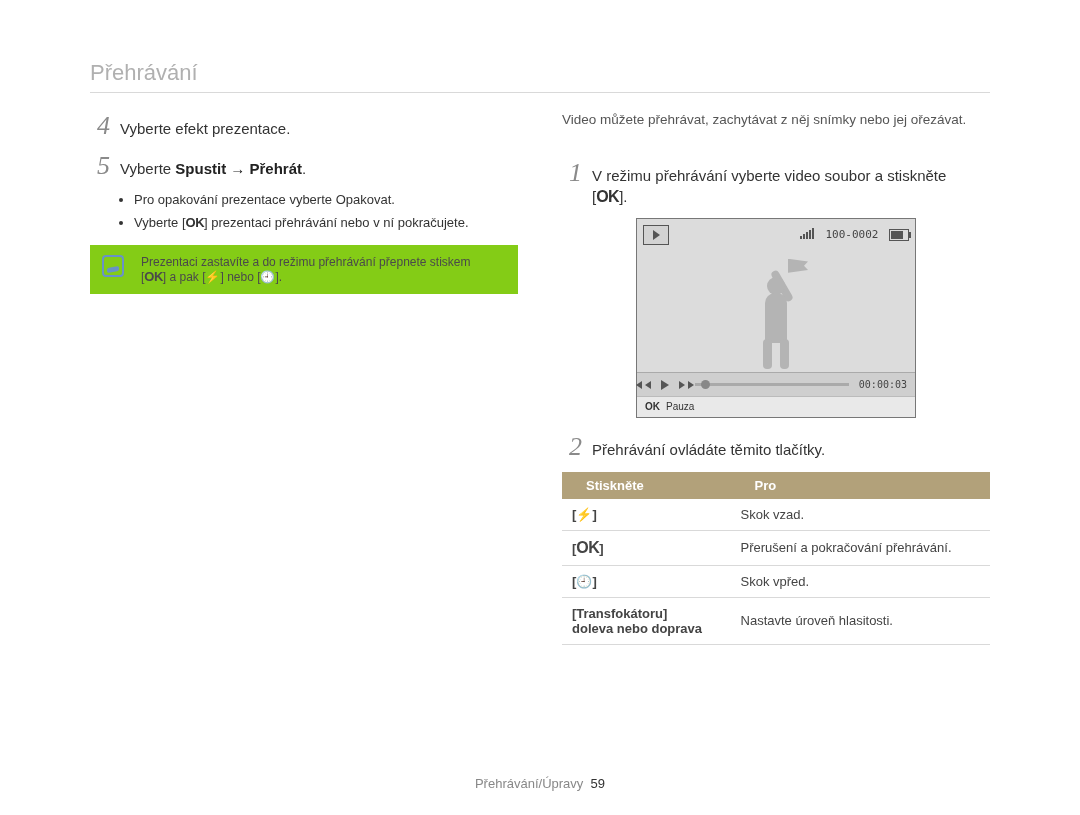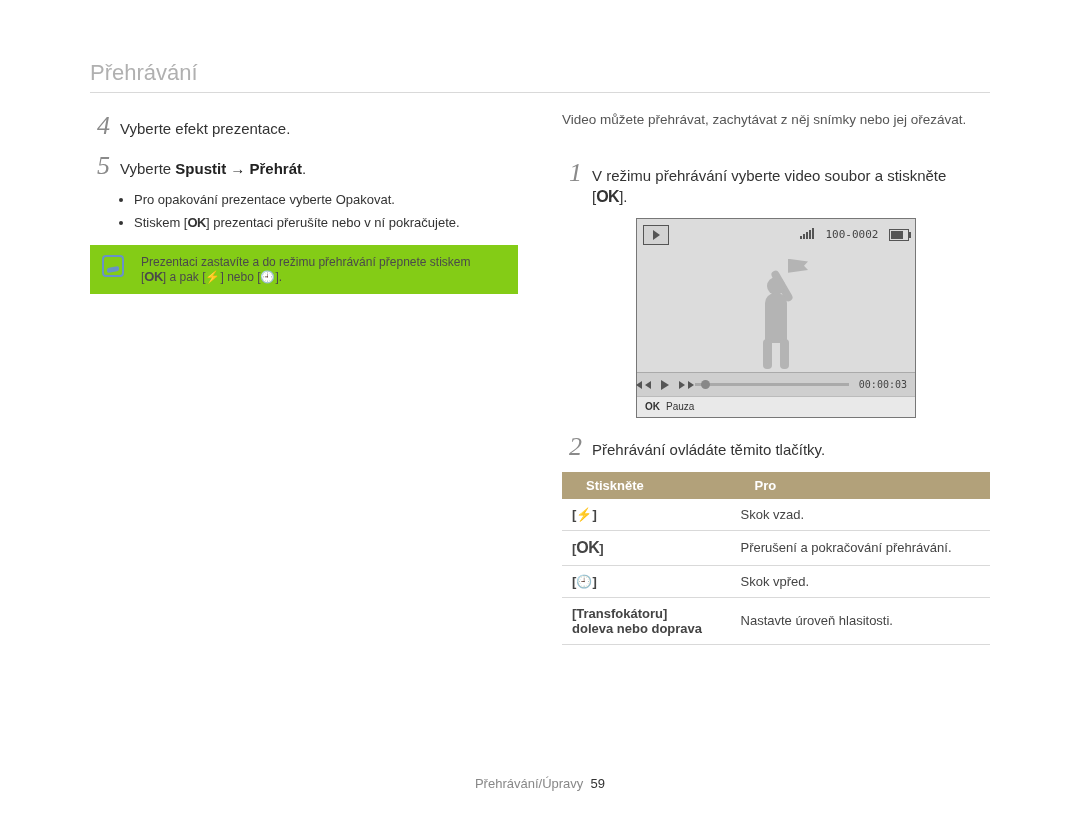--- a/index.html
+++ b/index.html
@@ -190,21 +190,21 @@
         <div class="step-text">
           <span>Vyberte </span><span class="bold">Spustit → Přehrát</span><span>.</span>
         </div>
       </div>
 
       <ul class="bullets">
         <li>
           <span>Pro opakování prezentace vyberte </span><span class="bold">Opakovat</span><span>.</span>
         </li>
         <li>
-          <span>Stiskem [</span><span class="ok-glyph">OK</span><span>] prezentaci přerušíte nebo v ní pokračujete.</span>
+          <span>Vyberte [</span><span class="ok-glyph">OK</span><span>] prezentaci přehrávání nebo v ní pokračujete.</span>
         </li>
       </ul>
 
       <div class="note-box">
         <div class="note-icon"></div>
         <div>
           <span>Prezentaci zastavíte a do režimu přehrávání přepnete stiskem</span><br>
           <span class="brackets">[</span><span class="ok-glyph">OK</span><span class="brackets">] a pak [</span><span class="ico-flash">⚡</span><span class="brackets">] nebo [</span><span class="ico-timer">🕘</span><span class="brackets">].</span>
         </div>
       </div>

